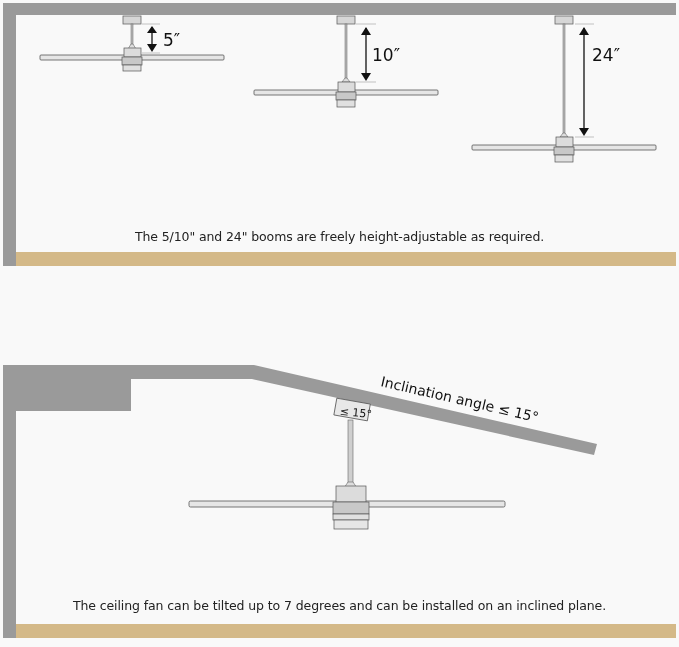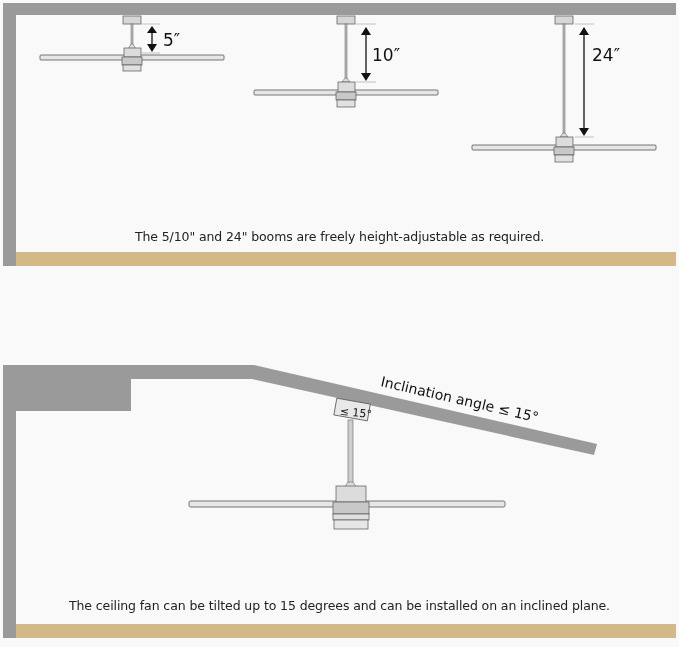--- a/index.html
+++ b/index.html
@@ -96,14 +96,14 @@
     <rect x="189" y="501" width="316" height="6" rx="1.5" fill="#e6e6e6" stroke="#555" stroke-width="0.8"></rect>
 
     <rect x="336" y="486" width="30" height="16" fill="#dcdcdc" stroke="#555" stroke-width="0.7"></rect>
     <rect x="333" y="502" width="36" height="12" fill="#c8c8c8" stroke="#555" stroke-width="0.7"></rect>
     <rect x="333" y="514" width="36" height="6" fill="#e0e0e0" stroke="#555" stroke-width="0.7"></rect>
     <rect x="334" y="520" width="34" height="9" fill="#e6e6e6" stroke="#555" stroke-width="0.7"></rect>
 
     <text class="dim-label" x="380" y="386" font-size="14" transform="rotate(13 380 386)">Inclination angle ≤ 15°</text>
   </svg>
 
-  <div class="caption" style="top:598px;">The ceiling fan can be tilted up to 15 degrees and can be installed on an inclined plane.</div>
+  <div class="caption" style="top:598px;">The ceiling fan can be tilted up to 7 degrees and can be installed on an inclined plane.</div>
 </div>
 
 </body></html>

